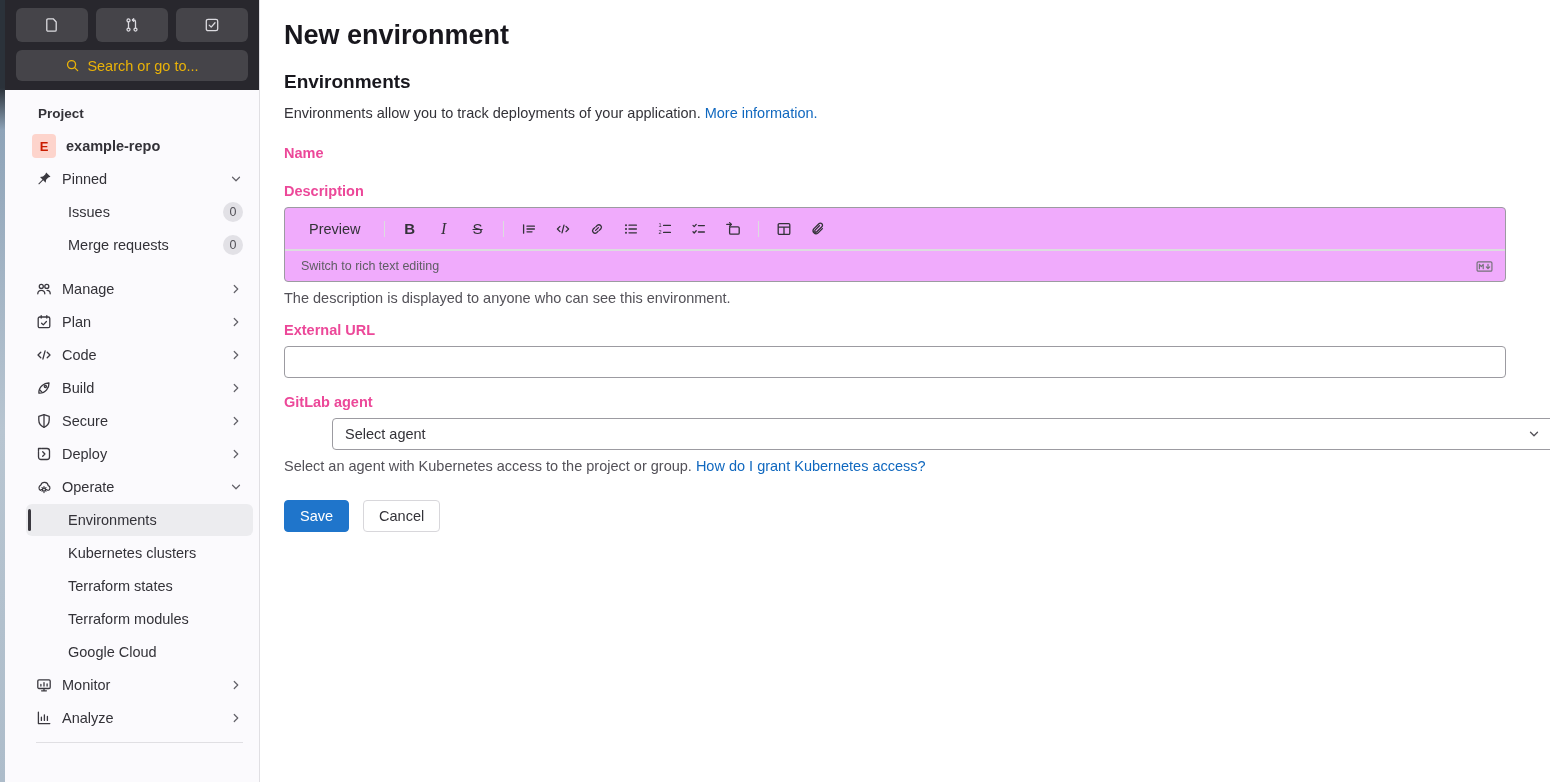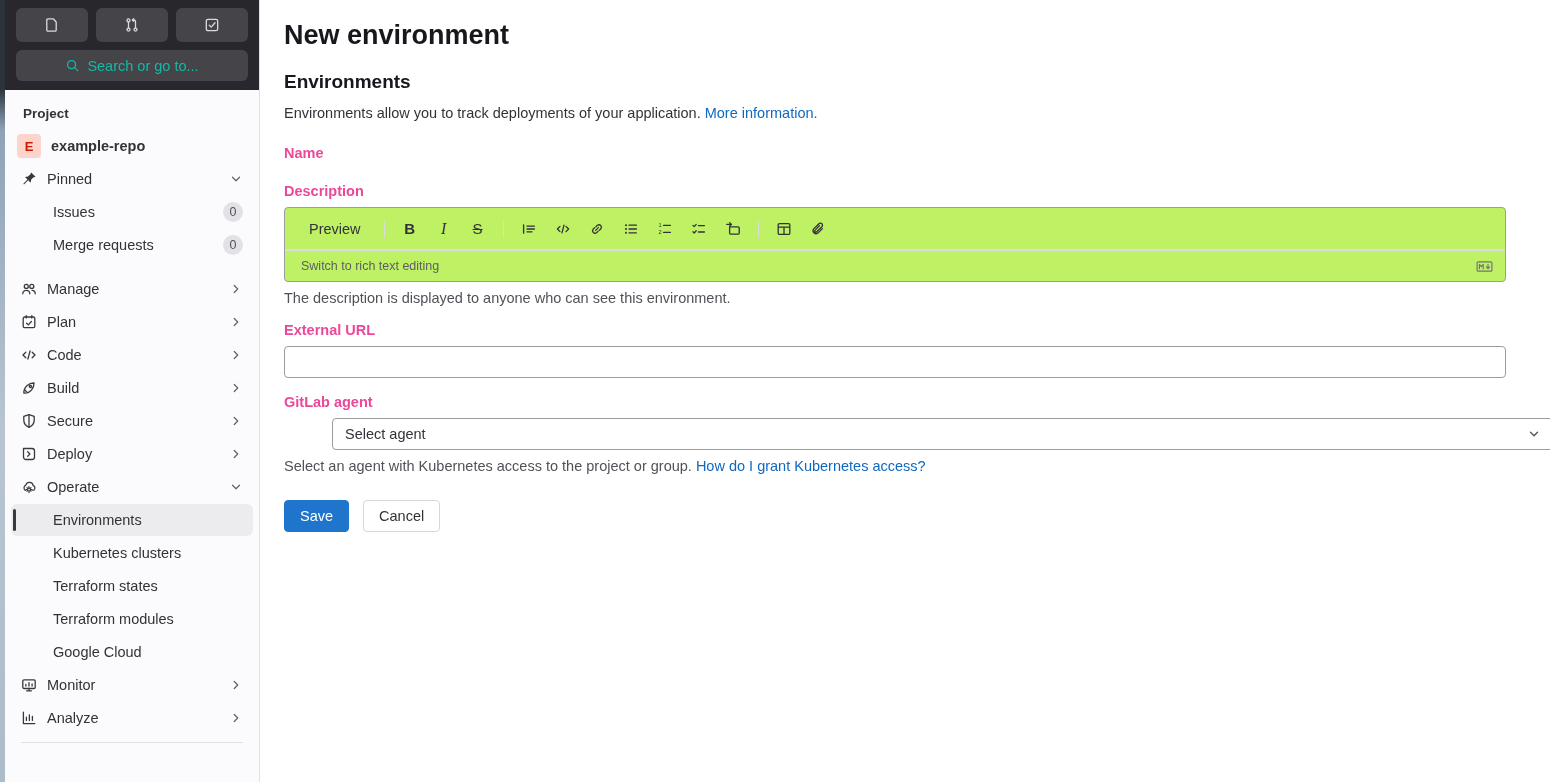--- a/index.html
+++ b/index.html
@@ -22,24 +22,24 @@
     display:flex; flex-direction:column;
   }
   .sidebar-header { background:#28272d; padding:8px 11px 9px; flex:none; }
   .shortcut-row { display:flex; gap:8px; margin-bottom:8px; }
   .shortcut-btn {
     flex:1; height:34px; background:#454449; border:none; border-radius:6px;
     display:flex; align-items:center; justify-content:center; color:#dcdbe0; cursor:pointer;
   }
   .searchbox {
     height:31px; background:#454449; border-radius:6px; display:flex;
-    align-items:center; justify-content:center; gap:7px; color:#14b8a6;
+    align-items:center; justify-content:center; gap:7px; color:#eab308;
     font-size:14.5px; cursor:pointer;
   }
-  .nav { padding:4px 6px 0 6px; flex:1; overflow:hidden; }
+  .nav { padding:4px 6px 0 6px; flex:1; overflow:hidden;margin-left:15px; }
   .section-label { font-weight:700; font-size:13.5px; color:#333238; padding:12px 10px 8px 12px; }
   .nav-item {
     display:flex; align-items:center; height:32px; margin:1px 0; padding:0 10px;
     border-radius:6px; gap:10px; position:relative; cursor:pointer; color:#333238;
   }
   .nav-item .nicon { width:16px; height:16px; flex:none; display:flex; color:#3a383f; }
   .nav-item .nlabel { flex:1; white-space:nowrap; overflow:hidden; }
   .nav-item .chev { color:#626168; flex:none; display:flex; }
   .nav-item.sub { padding-left:42px;align-items:center; }
   .nav-item.active { background:#ececef; }
@@ -70,21 +70,21 @@
   .intro { margin:0 0 24px; color:#333238; }
   a.doclink { color:#1068bf; text-decoration:none; cursor:pointer; }
   .field { margin-bottom:22px; }
   .field-label { font-weight:700; margin-bottom:8px; color:#ec4899; }
   .text-input {
     width:100%; height:32px; border:1px solid #9c9ba1; border-radius:4px;
     padding:0 12px; font-size:14.5px; color:#333238; background:#fff;
     font-family:"Liberation Sans","DejaVu Sans",sans-serif; outline:none;
   }
   
-  .md-editor { border:1px solid #9c9ba1; border-radius:4px; background:#bef264; }
+  .md-editor { border:1px solid #9c9ba1; border-radius:4px; background:#f0abfc; }
   .md-toolbar {
     display:flex; align-items:center; height:42px; padding:0 10px 0 16px;
     border-bottom:1px solid #dcdcde; gap:6px;
   }
   .tb-btn {
     background:none; border:none; border-radius:4px; color:#333238; cursor:pointer;
     height:28px; min-width:28px; display:flex; align-items:center; justify-content:center;
     padding:0 4px; font-family:inherit;
   }
   .tb-preview { font-size:14.5px; padding:0 8px; margin-right:4px; }

